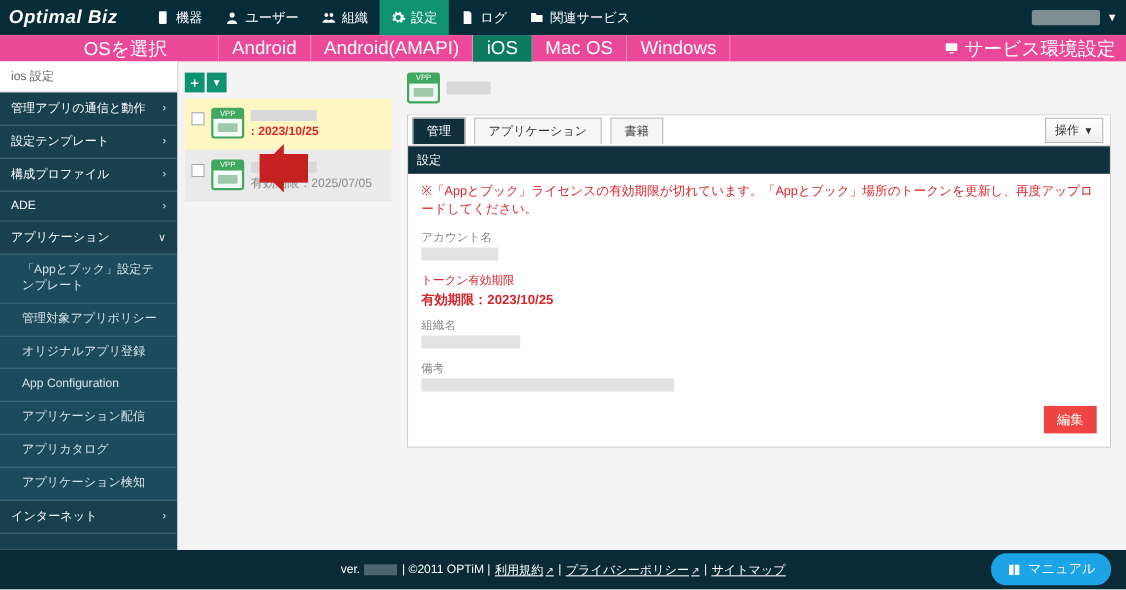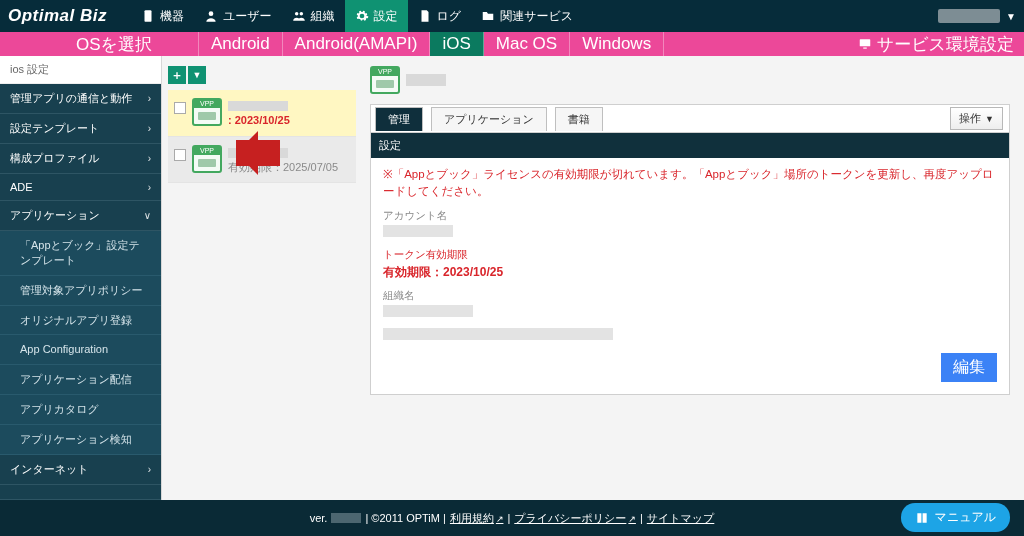--- a/index.html
+++ b/index.html
@@ -69,21 +69,21 @@
   .ops-btn .c { font-size:9px; }
 
   .panel-body { padding:0 12px 12px 12px; }
   .body-title { background:#10303c; color:#fff; font-size:11px; padding:5px 8px; margin:0 -12px 8px -12px; }
   .warn { color:#d9252b; font-size:11.5px; line-height:1.5; margin-bottom:8px; }
   .field { margin-bottom:8px; }
   .field-label { font-size:10.5px; color:#888; margin-bottom:2px; }
   .field-val .grey { display:inline-block;height:12px;background:#e3e3e3; }
   .token-exp { color:#d9252b; font-weight:bold; font-size:12px; }
   .edit-row { display:flex; justify-content:flex-end; margin-top:10px; }
-  .edit-btn { background:#3b82f6; color:#fff; font-size:16px; padding:4px 12px; border:none; cursor:pointer; }
+  .edit-btn { background:#ef4444; color:#fff; font-size:12px; padding:4px 12px; border:none; cursor:pointer; }
 
   
   .footer { position:absolute; left:0;right:0;bottom:0; height:36px; background:#0a2a36; color:#fff; font-size:11px; display:flex; align-items:center; justify-content:center; gap:4px; }
   .footer a { color:#fff; text-decoration:underline; }
   .footer .fg { display:inline-block;width:30px;height:10px;background:#4c6670;vertical-align:middle; }
   .ext { font-size:9px; margin-left:2px; }
 
   .manual-btn { position:absolute; right:14px; bottom:4px; background:#1da4e6; color:#fff; font-size:12px; padding:6px 14px; border-radius:14px; display:flex;align-items:center;gap:6px;cursor:pointer; z-index:20; }
   .manual-btn svg{width:14px;height:14px;fill:#fff;}
 </style>
@@ -244,20 +244,21 @@
         </div>
         <div class="field">
           <div class="field-label" style="color:#d9252b">トークン有効期限</div>
           <div class="token-exp">有効期限：2023/10/25</div>
         </div>
         <div class="field">
           <div class="field-label">組織名</div>
           <div class="field-val"><span class="grey" style="width:90px"></span></div>
         </div>
         <div class="field">
+          <div class="field-label">備考</div>
           <div class="field-val"><span class="grey" style="width:230px"></span></div>
         </div>
 
         <div class="edit-row">
           <button class="edit-btn">編集</button>
         </div>
       </div>
     </div>
   </div>
 

